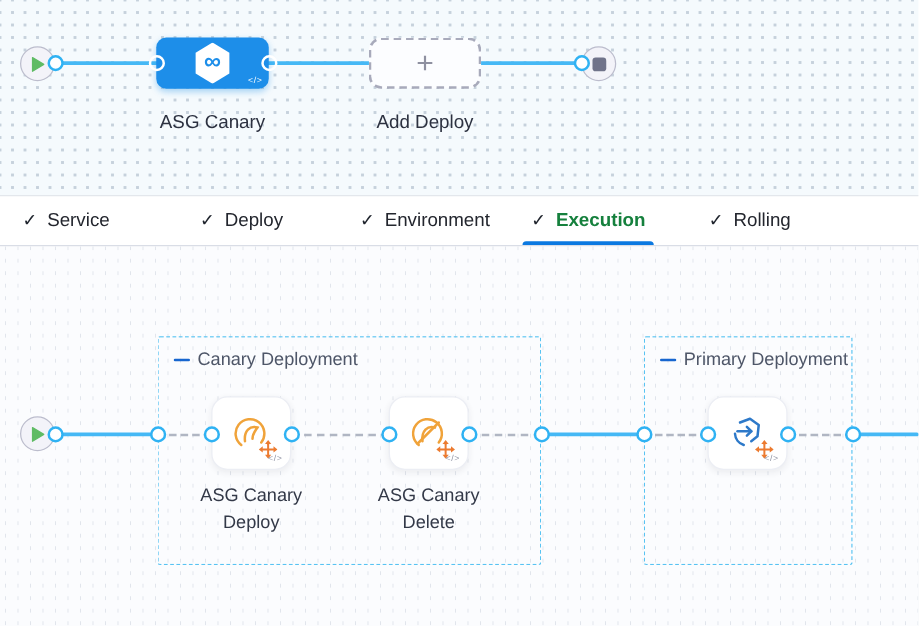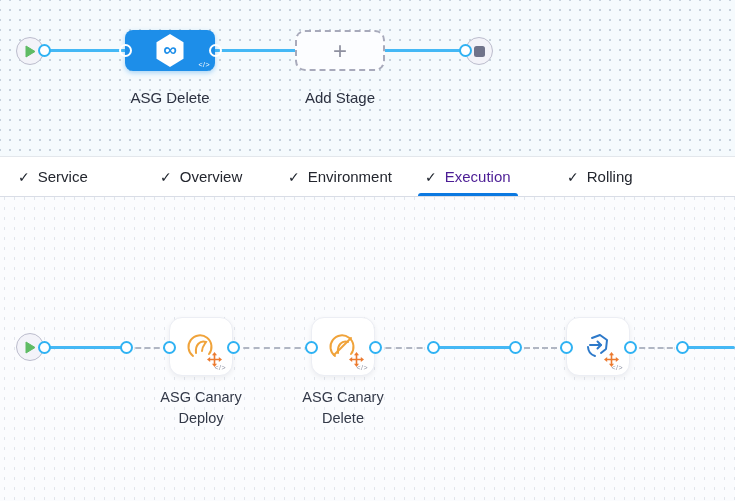--- a/index.html
+++ b/index.html
@@ -40,21 +40,21 @@
   .add-stage-box .plus{font-size:24px;font-weight:300;color:#8e90a0;line-height:1;}
 
   .graph-label{position:absolute;width:90px;text-align:center;font-size:15px;color:#2c3140;}
 
   
   .tabbar{position:absolute;left:0;top:156px;width:735px;height:41px;background:#fff;
     border-top:1px solid #e3e7ec;border-bottom:1px solid #d9dde6;box-sizing:border-box;z-index:8;}
   .tab{position:absolute;top:0;height:100%;display:flex;align-items:center;gap:8px;
     font-size:15px;color:#23262e;cursor:pointer;}
   .tab .check{font-size:14px;font-weight:700;color:#20252e;}
-  .tab.active .tab-label{font-weight:400;color:#4c1d95;}
+  .tab.active .tab-label{font-weight:700;color:#15803d;}
   .tab.active .underline{position:absolute;left:-7px;right:-7px;bottom:0;height:3px;
     background:#0b79e1;border-radius:3px 3px 0 0;}
 
   
   .bottom-canvas{
     position:absolute;left:0;top:197px;width:735px;height:304px;
     background-color:#fbfcfe;
     background-image:
       linear-gradient(to bottom,transparent 3px,#fbfcfe 3px),
       linear-gradient(to right,#e0e5ec 1px,transparent 1px);
@@ -103,32 +103,32 @@
 
     <div class="node-circle" style="left:465px;top:37px;">
       <div class="stop-square"></div>
     </div>
 
     <div class="ring" style="left:37.5px;top:44px;"></div>
     <div class="ring on-stage" style="left:118.5px;top:44px;"></div>
     <div class="ring on-stage" style="left:208.5px;top:44px;"></div>
     <div class="ring" style="left:458.5px;top:44px;"></div>
 
-    <div class="graph-label" style="left:125px;top:89px;">ASG Delete</div>
-    <div class="graph-label" style="left:295px;top:89px;">Add Stage</div>
+    <div class="graph-label" style="left:125px;top:89px;">ASG Canary</div>
+    <div class="graph-label" style="left:295px;top:89px;">Add Deploy</div>
   </div>
 
   <div class="tabbar">
     <div class="tab" style="left:18px;">
       <span class="check">✓</span>
       <span class="tab-label">Service</span>
     </div>
     <div class="tab" style="left:160px;">
       <span class="check">✓</span>
-      <span class="tab-label">Overview</span>
+      <span class="tab-label">Deploy</span>
     </div>
     <div class="tab" style="left:288px;">
       <span class="check">✓</span>
       <span class="tab-label">Environment</span>
     </div>
     <div class="tab active" style="left:425px;">
       <span class="check">✓</span>
       <span class="tab-label">Execution</span>
       <span class="underline"></span>
     </div>
@@ -143,20 +143,32 @@
     <div class="hline" style="left:30px;top:149px;width:96px;"></div>
     <div class="hline" style="left:433px;top:149px;width:82px;"></div>
     <div class="hline" style="left:682px;top:149px;width:53px;"></div>
 
     <div class="dashseg" style="left:126px;top:149.5px;width:43px;"></div>
     <div class="dashseg" style="left:233px;top:149.5px;width:78px;"></div>
     <div class="dashseg" style="left:375px;top:149.5px;width:58px;"></div>
     <div class="dashseg" style="left:515px;top:149.5px;width:51px;"></div>
     <div class="dashseg" style="left:630px;top:149.5px;width:52px;"></div>
 
+    <div class="group-box" style="left:126px;top:72px;width:307px;height:183px;">
+      <div class="group-title">
+        <span class="dash"></span>
+        <span>Canary Deployment</span>
+      </div>
+    </div>
+    <div class="group-box" style="left:515px;top:72px;width:167px;height:183px;">
+      <div class="group-title">
+        <span class="dash"></span>
+        <span>Primary Deployment</span>
+      </div>
+    </div>
 
     <div class="node-circle" style="left:16px;top:136px;">
       <svg width="11" height="13" viewBox="0 0 11 13">
         <polygon points="1,1 10,6.5 1,12" fill="#5fbb64" stroke="#5fbb64" stroke-linejoin="round"></polygon>
       </svg>
     </div>
 
     <div class="step-tile" style="left:169px;top:120px;">
       <span class="step-icon">
         <svg width="36" height="36" viewBox="0 0 36 36">

